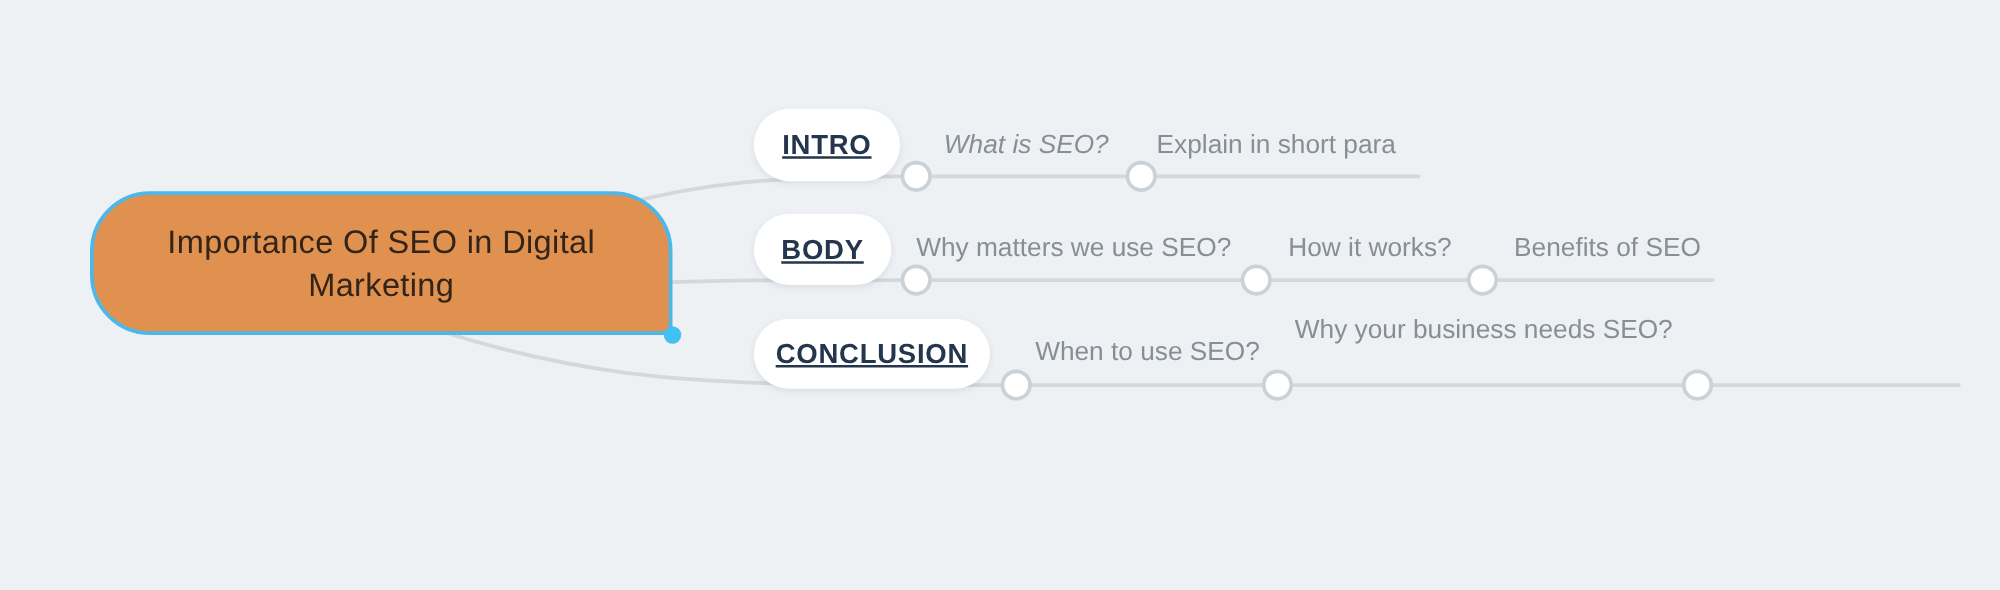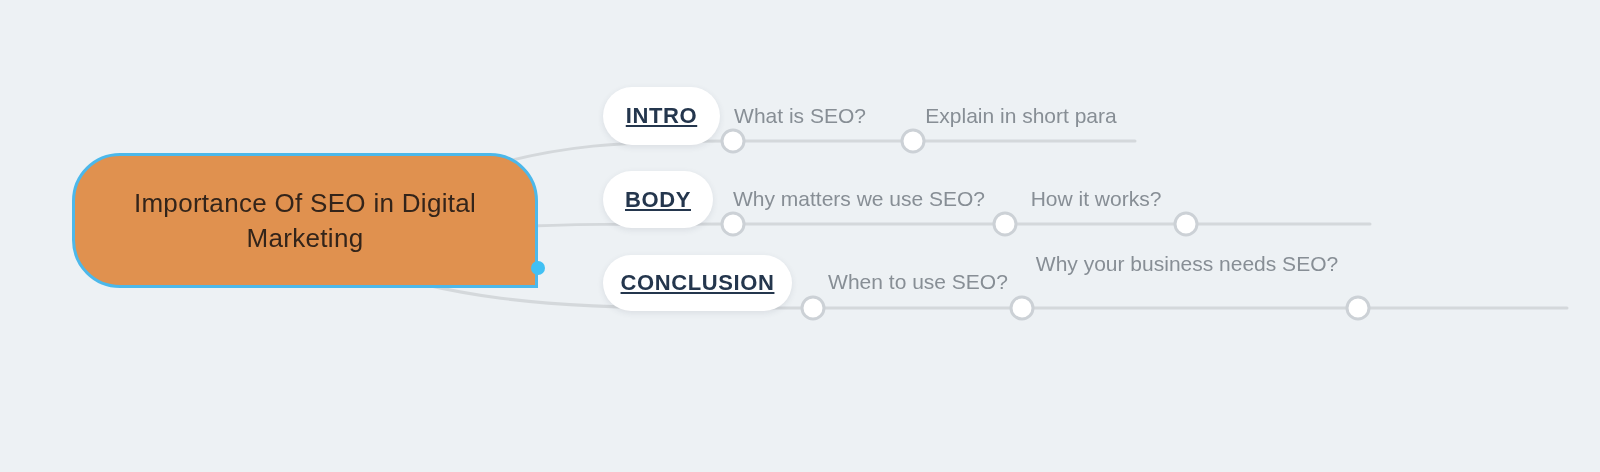--- a/index.html
+++ b/index.html
@@ -13,21 +13,21 @@
     width:1600px;height:472px;position:relative;overflow:hidden;
     background:var(--background);
     font-family:"Liberation Sans", sans-serif;
   }
   .canvas{position:absolute;inset:0;}
   svg.wires{position:absolute;left:0;top:0;z-index:0;}
   path.wire{fill:none;stroke:var(--line);stroke-width:3;stroke-linecap:round;}
   circle.dot{fill:#fff;stroke:var(--circle-border);stroke-width:3;}
   circle.handle{fill:var(--handle);stroke:none;}
   .root-node{
-    position:absolute;left:72px;top:153px;width:466px;height:135px;
+    position:absolute;left:72px;top:153px;width:466px;height:115px;
     box-sizing:border-box;z-index:3;
     background:var(--root-fill);
     border:3px solid var(--root-border);
     border-radius:48px 48px 0 48px;
     display:flex;align-items:center;justify-content:center;
     text-align:center;padding:0 26px;
     font-size:26px;line-height:35px;color:var(--root-text);
     letter-spacing:0.3px;cursor:pointer;
   }
   .pill{
@@ -77,22 +77,23 @@
   <div class="pill" style="left:603px;top:87px;width:117px;height:58px;">
     <span>INTRO</span>
   </div>
   <div class="pill" style="left:603px;top:171px;width:110px;height:57px;">
     <span>BODY</span>
   </div>
   <div class="pill" style="left:603px;top:255px;width:189px;height:56px;">
     <span>CONCLUSION</span>
   </div>
 
-  <div class="sub-label" style="left:800px;top:104px;">What is SEO?</div>
+  <div class="sub-label" style="left:821px;top:104px;font-style:italic;">What is SEO?</div>
   <div class="sub-label" style="left:1021px;top:104px;">Explain in short para</div>
 
   <div class="sub-label" style="left:859px;top:187px;">Why matters we use SEO?</div>
   <div class="sub-label" style="left:1096px;top:187px;">How it works?</div>
+  <div class="sub-label" style="left:1286px;top:187px;">Benefits of SEO</div>
 
   <div class="sub-label" style="left:918px;top:270px;text-align:center;">When to use SEO?</div>
   <div class="sub-label" style="left:1187px;top:252px;">Why your business needs SEO?</div>
 
 </div>
 
 </body></html>

